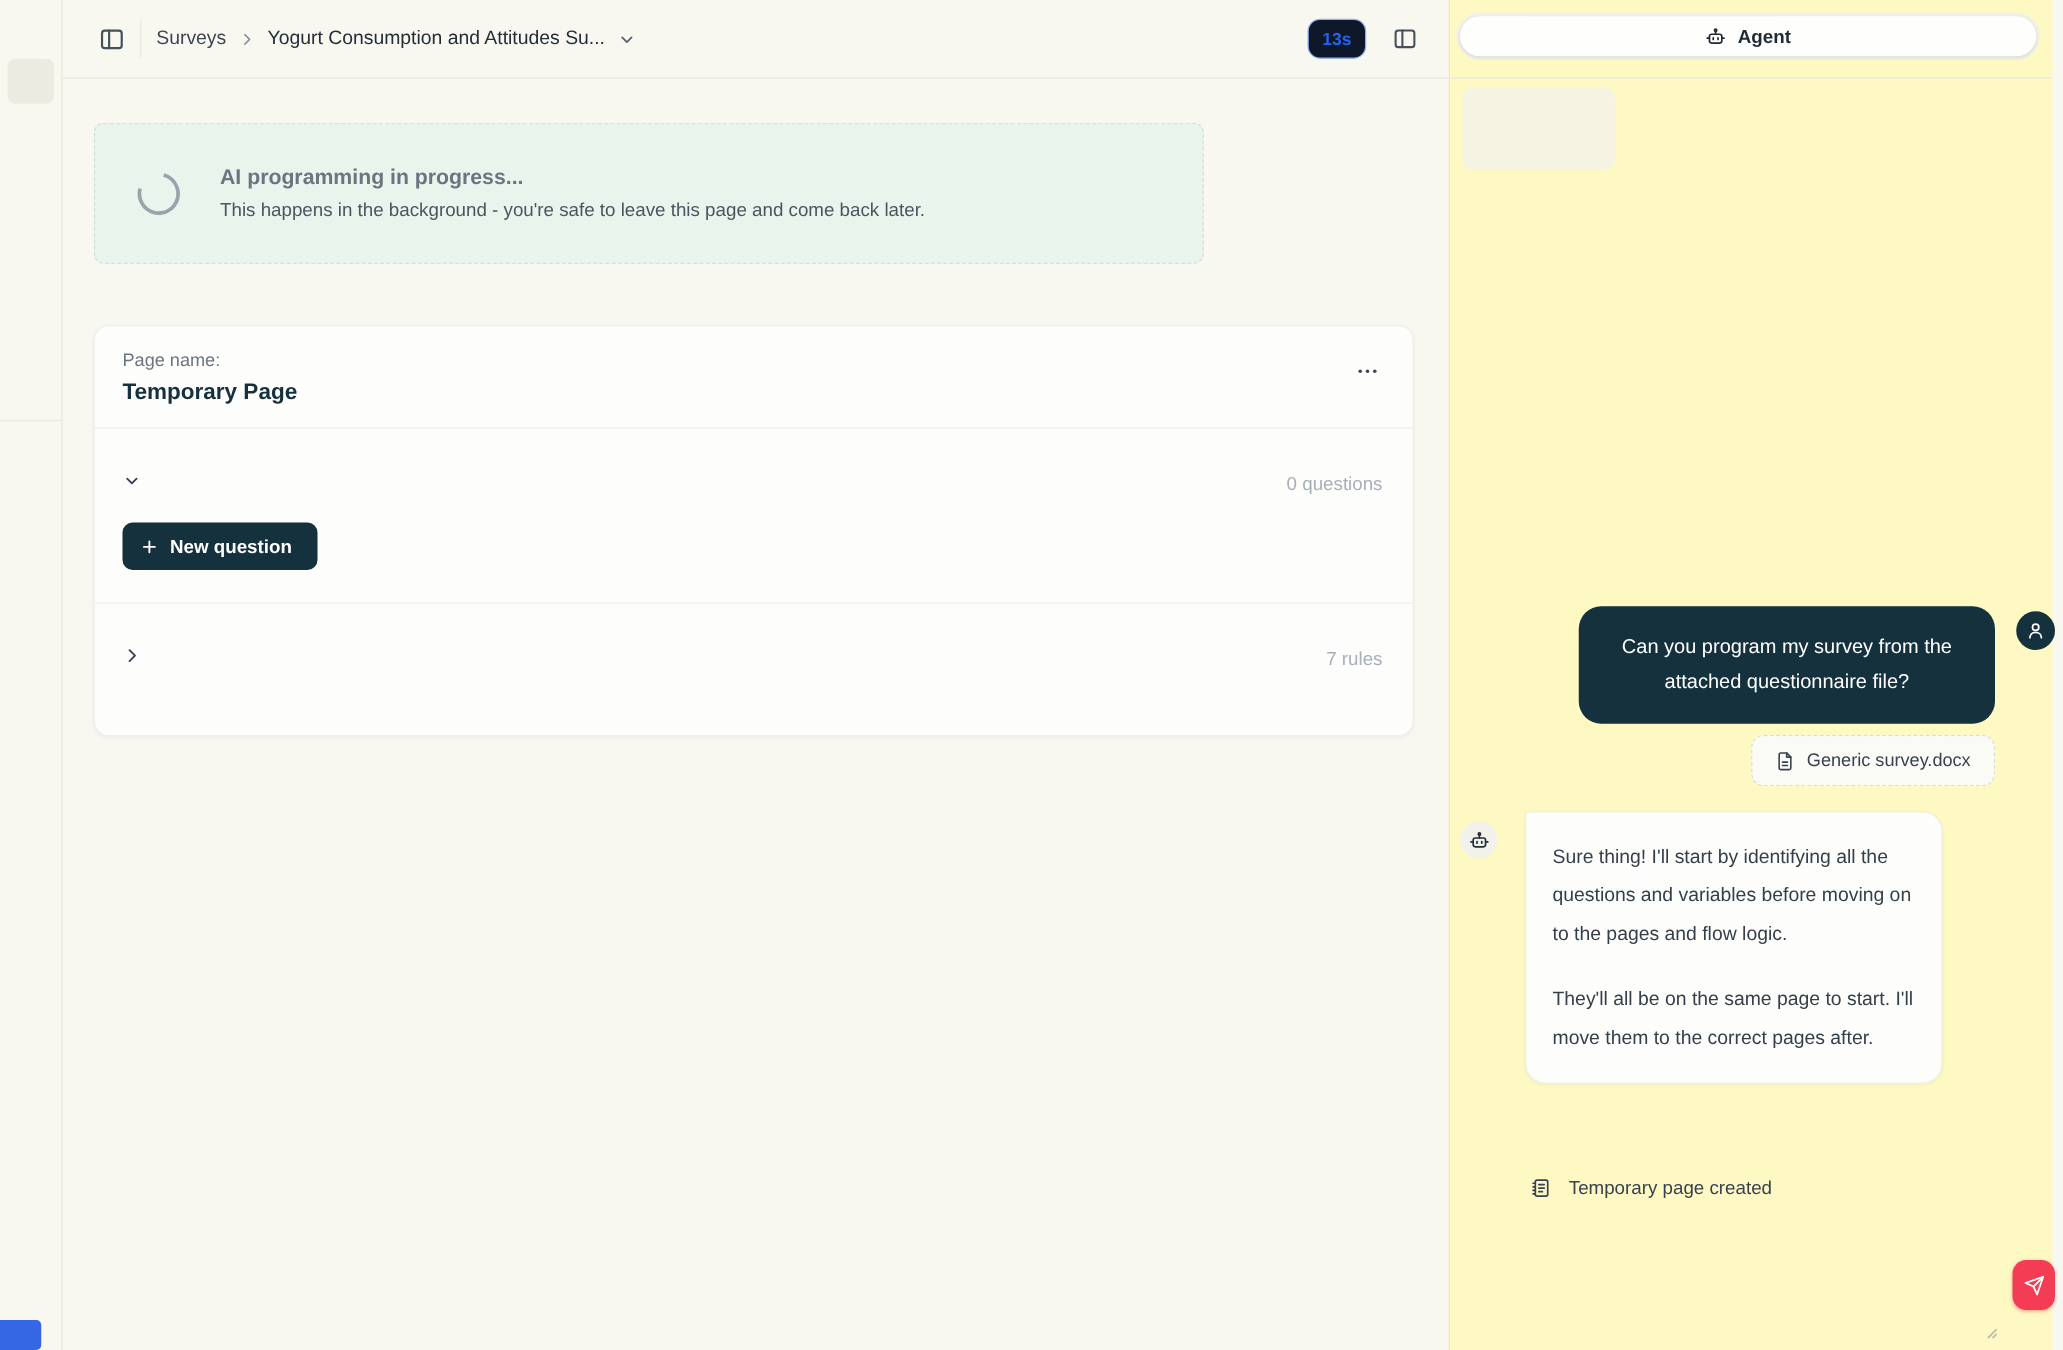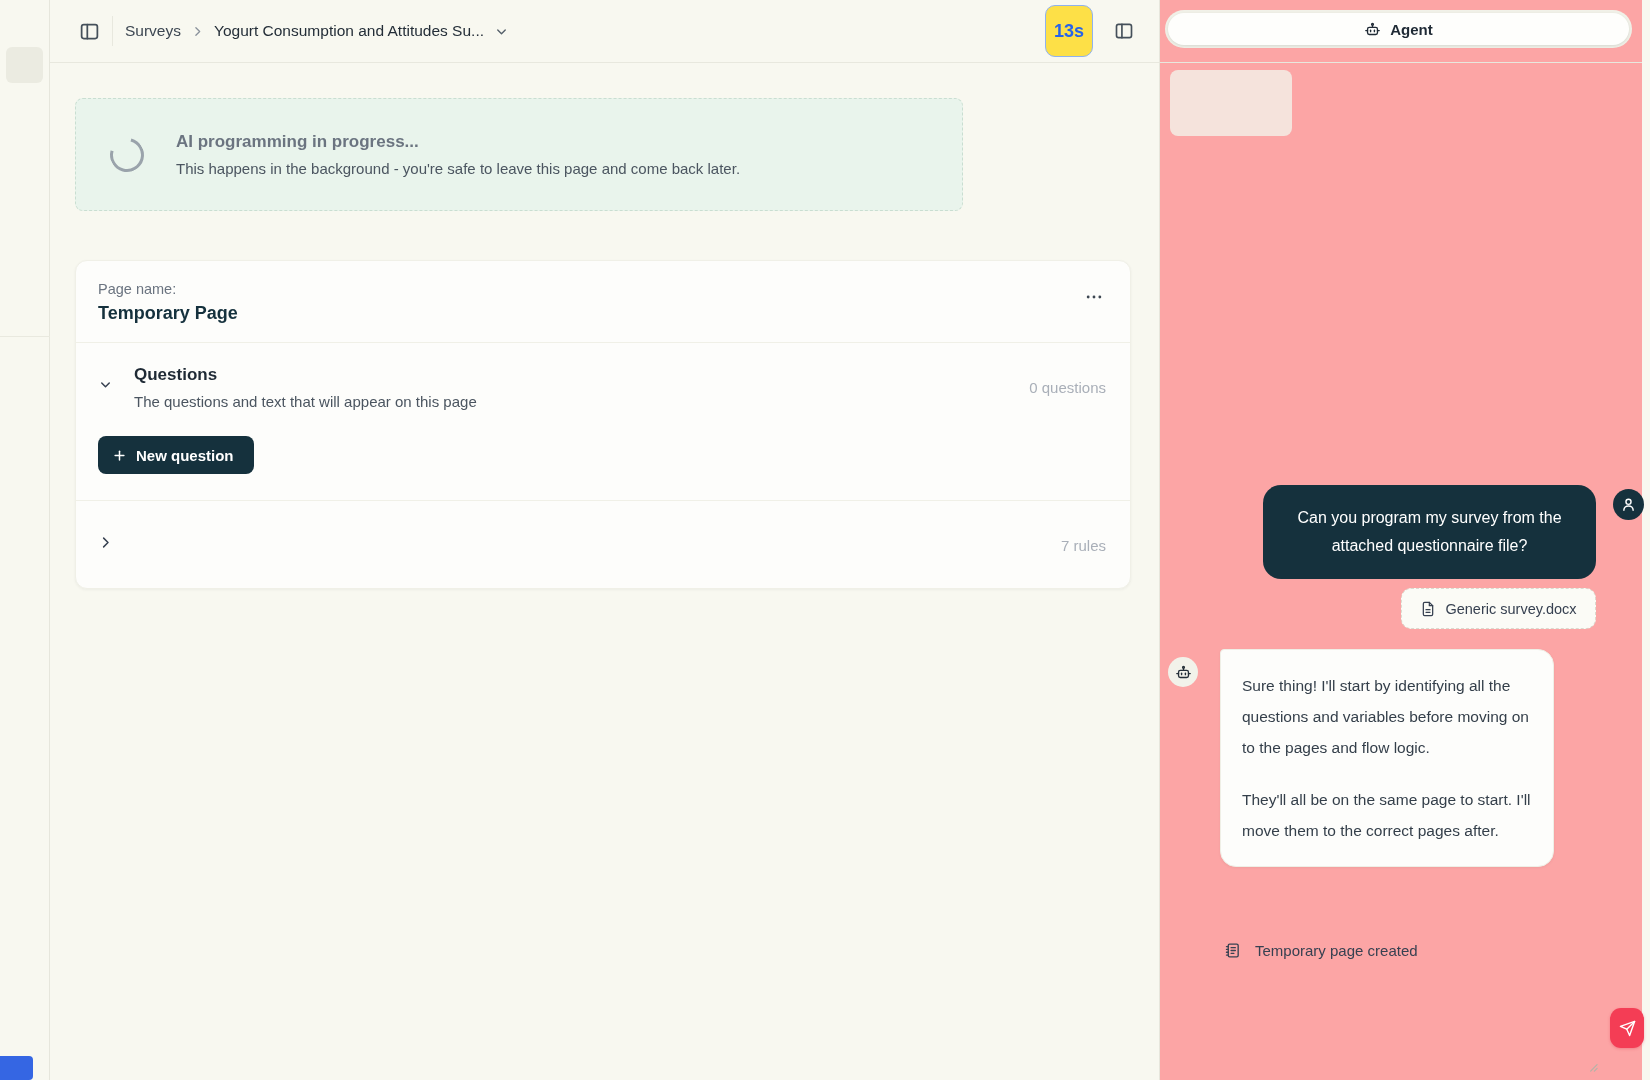--- a/index.html
+++ b/index.html
@@ -15,21 +15,21 @@
 
   
   .main-header { position:absolute; left:50px; top:0; width:1109px; height:63px; border-bottom:1px solid #e8e8de; display:flex; align-items:center; }
   .icon-btn { width:34px; height:34px; display:flex; align-items:center; justify-content:center; border-radius:8px; color:#45505a; cursor:pointer; background:transparent; border:none; }
   .hdr-sep { width:1px; height:30px; background:#e8e8de; margin:0 12px 0 6px; }
   .crumb { font-size:15.5px; color:#3d4752; cursor:pointer; }
   .crumb-chevron { color:#8a929b; margin:0 10px; display:flex; }
   .crumb-current { font-size:15.5px; color:#242e38; display:flex; align-items:center; cursor:pointer; }
   .crumb-caret { margin-left:10px; color:#55606a; display:flex; }
   .hdr-right { margin-left:auto; display:flex; align-items:center; gap:14px; padding-right:18px; }
-  .timer-badge { min-width:47px; height:52px; border:1.5px solid #8fb2ef; background:#fde047; color:#2563eb; font-weight:bold; font-size:18px; border-radius:10px; display:flex; align-items:center; justify-content:center; padding:0 8px; }
+  .timer-badge { min-width:47px; height:32px; border:1.5px solid #8fb2ef; background:#0f172a; color:#2563eb; font-weight:bold; font-size:14px; border-radius:10px; display:flex; align-items:center; justify-content:center; padding:0 8px; }
 
   
   .banner { position:absolute; left:75px; top:98px; width:888px; height:113px; background:#e9f4ec; border:1.5px dashed #c9ded1; border-radius:8px; display:flex; align-items:center; padding:0 34px; }
   .spinner { width:34px; height:34px; border-radius:50%; border:3.5px solid #9aa3ab; border-top-color:transparent; transform:rotate(-30deg); flex:none; }
   .banner-text { margin-left:32px; }
   .banner-title { font-size:17px; font-weight:600; color:#6b7480; margin-bottom:8px; }
   .banner-subtitle { font-size:15px; color:#4b5560; }
 
   
   .card { position:absolute; left:75px; top:260px; width:1056px; height:329px; background:#fdfdfb; border:1px solid #f0f0e7; border-radius:12px; box-shadow:0 1px 3px rgba(20,30,40,.05); }
@@ -40,21 +40,21 @@
   .section { position:relative; padding:22px 24px 20px 22px; }
   .section + .section { border-top:1px solid #f0f0e7; }
   .section-row { display:flex; }
   .section-chevron { width:36px; padding-top:12px; color:#374151; flex:none; cursor:pointer; display:flex; justify-content:flex-start; }
   .section-title { font-size:17px; font-weight:bold; color:#1f2a35; margin-bottom:8px; }
   .section-desc { font-size:15px; color:#4b5560; }
   .section-count { position:absolute; right:24px; top:36px; font-size:15px; color:#a9afb8; }
   .new-question-btn { margin:26px 0 2px 0; height:38px; padding:0 20px 0 14px; background:#15313d; color:#fff; font-size:15px; font-weight:600; border:none; border-radius:8px; display:inline-flex; align-items:center; gap:9px; cursor:pointer; font-family:inherit; }
 
   
-  .chat { position:absolute; left:1159px; top:0; width:483px; height:1080px; border-left:1px solid #e6e6dc; background:#fca5a5; }
+  .chat { position:absolute; left:1159px; top:0; width:483px; height:1080px; border-left:1px solid #e6e6dc; background:#fef9c3; }
   .chat-header { height:63px; border-bottom:1px solid #e8e8de; display:flex; align-items:flex-start; padding:10px 10px 0 5px; }
   .tab-group { width:476px; height:38px; background:#f1f1e8; border:1px solid #ececе2; border-radius:19px; display:flex; padding:3px; }
   .tab { flex:1; display:flex; align-items:center; justify-content:center; gap:9px; font-size:15px; color:#374151; border-radius:16px; cursor:pointer; }
   .tab.active { background:#fefefc; font-weight:600; color:#1f2a35; box-shadow:0 1px 3px rgba(20,30,40,.12); }
   .chat-skeleton { position:absolute; left:10px; top:70px; width:122px; height:66px; border-radius:8px; background:#f3f3ea; opacity:.8; }
 
   .chat-body { position:absolute; left:0; top:63px; width:491px; height:932px; }
   .msg-user { position:absolute; left:103px; top:422px; width:333px; background:#15313d; color:#fff; border-radius:18px; padding:19px 24px; font-size:16px; line-height:28px;text-align:center; }
   .user-avatar { position:absolute; left:453px; top:426px; width:31px; height:31px; border-radius:50%; background:#15313d; color:#fff; display:flex; align-items:center; justify-content:center; }
   .attachment { position:absolute; left:241px; top:525px; width:195px; height:41px; border:1.5px dashed #dbdbcf; border-radius:10px; background:#fbfbf6; display:flex; align-items:center; justify-content:center; gap:9px; font-size:14.5px; color:#374151; cursor:pointer; }
@@ -146,24 +146,20 @@
 
     <div class="section" style="padding-bottom:24px">
       <div class="section-row">
         <span class="section-chevron">
           <span style="display:flex">
             <svg width="15" height="15" viewBox="0 0 24 24" fill="none" stroke="currentColor" stroke-width="2.4" stroke-linecap="round" stroke-linejoin="round">
                 <polyline points="6 9.5 12 15.5 18 9.5"></polyline>
               </svg>
           </span>
         </span>
-        <div>
-          <div class="section-title">Questions</div>
-          <div class="section-desc">The questions and text that will appear on this page</div>
-        </div>
       </div>
       <span class="section-count">0 questions</span>
       <div style="padding-left:0">
         <button class="new-question-btn">
           <span style="display:flex">
             <svg width="15" height="15" viewBox="0 0 24 24" fill="none" stroke="currentColor" stroke-width="2.4" stroke-linecap="round">
                 <line x1="12" y1="5" x2="12" y2="19"></line>
                 <line x1="5" y1="12" x2="19" y2="12"></line>
               </svg>
           </span>

